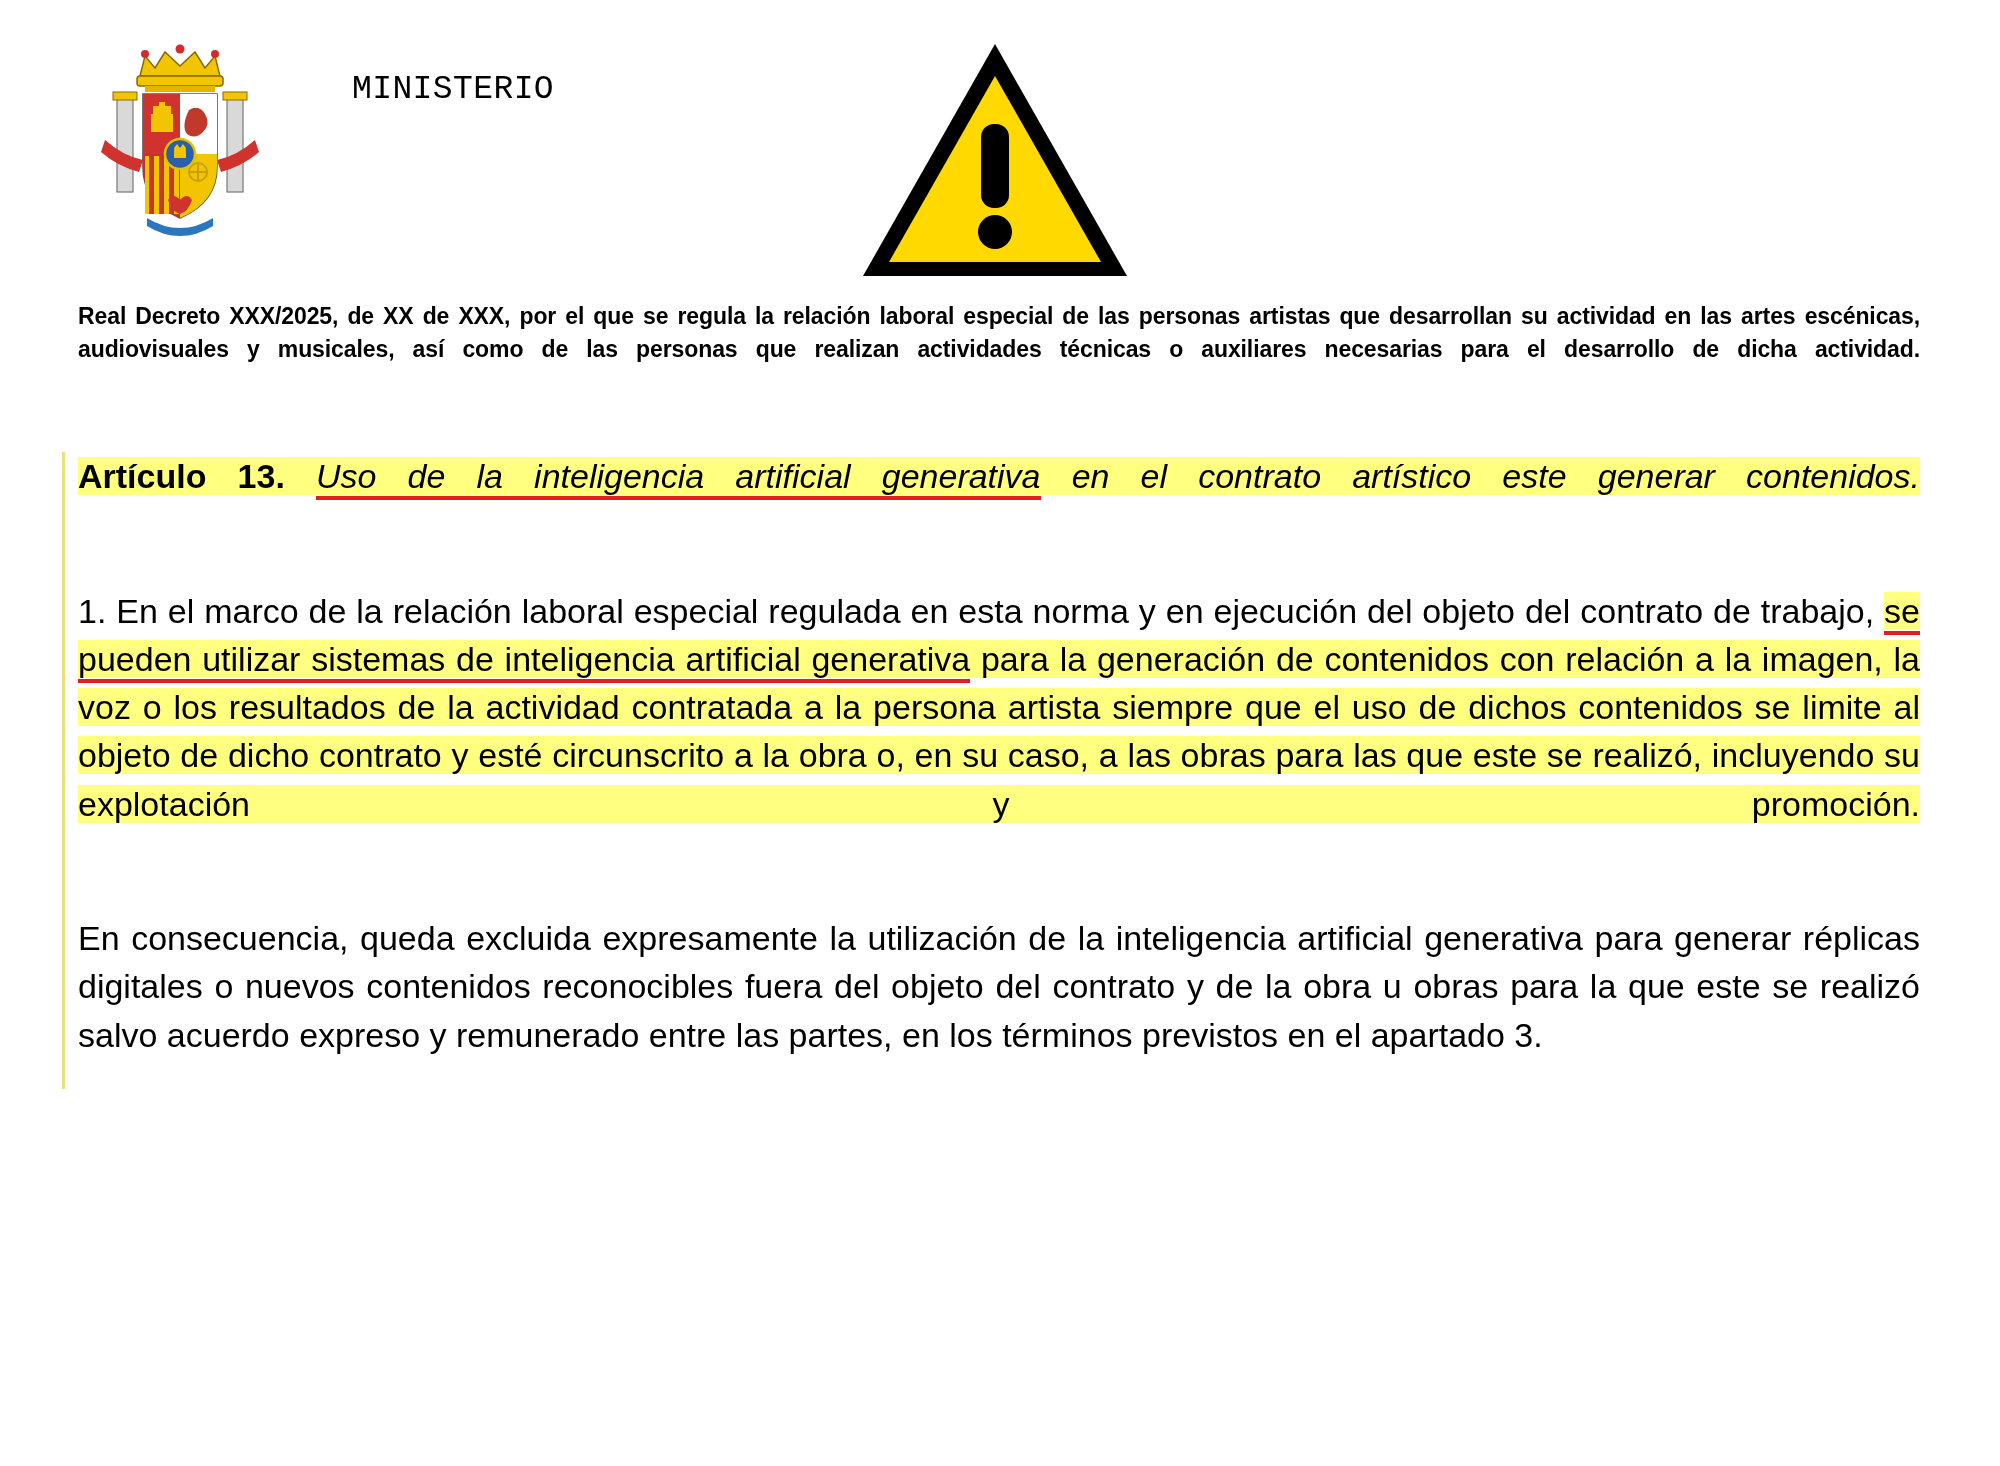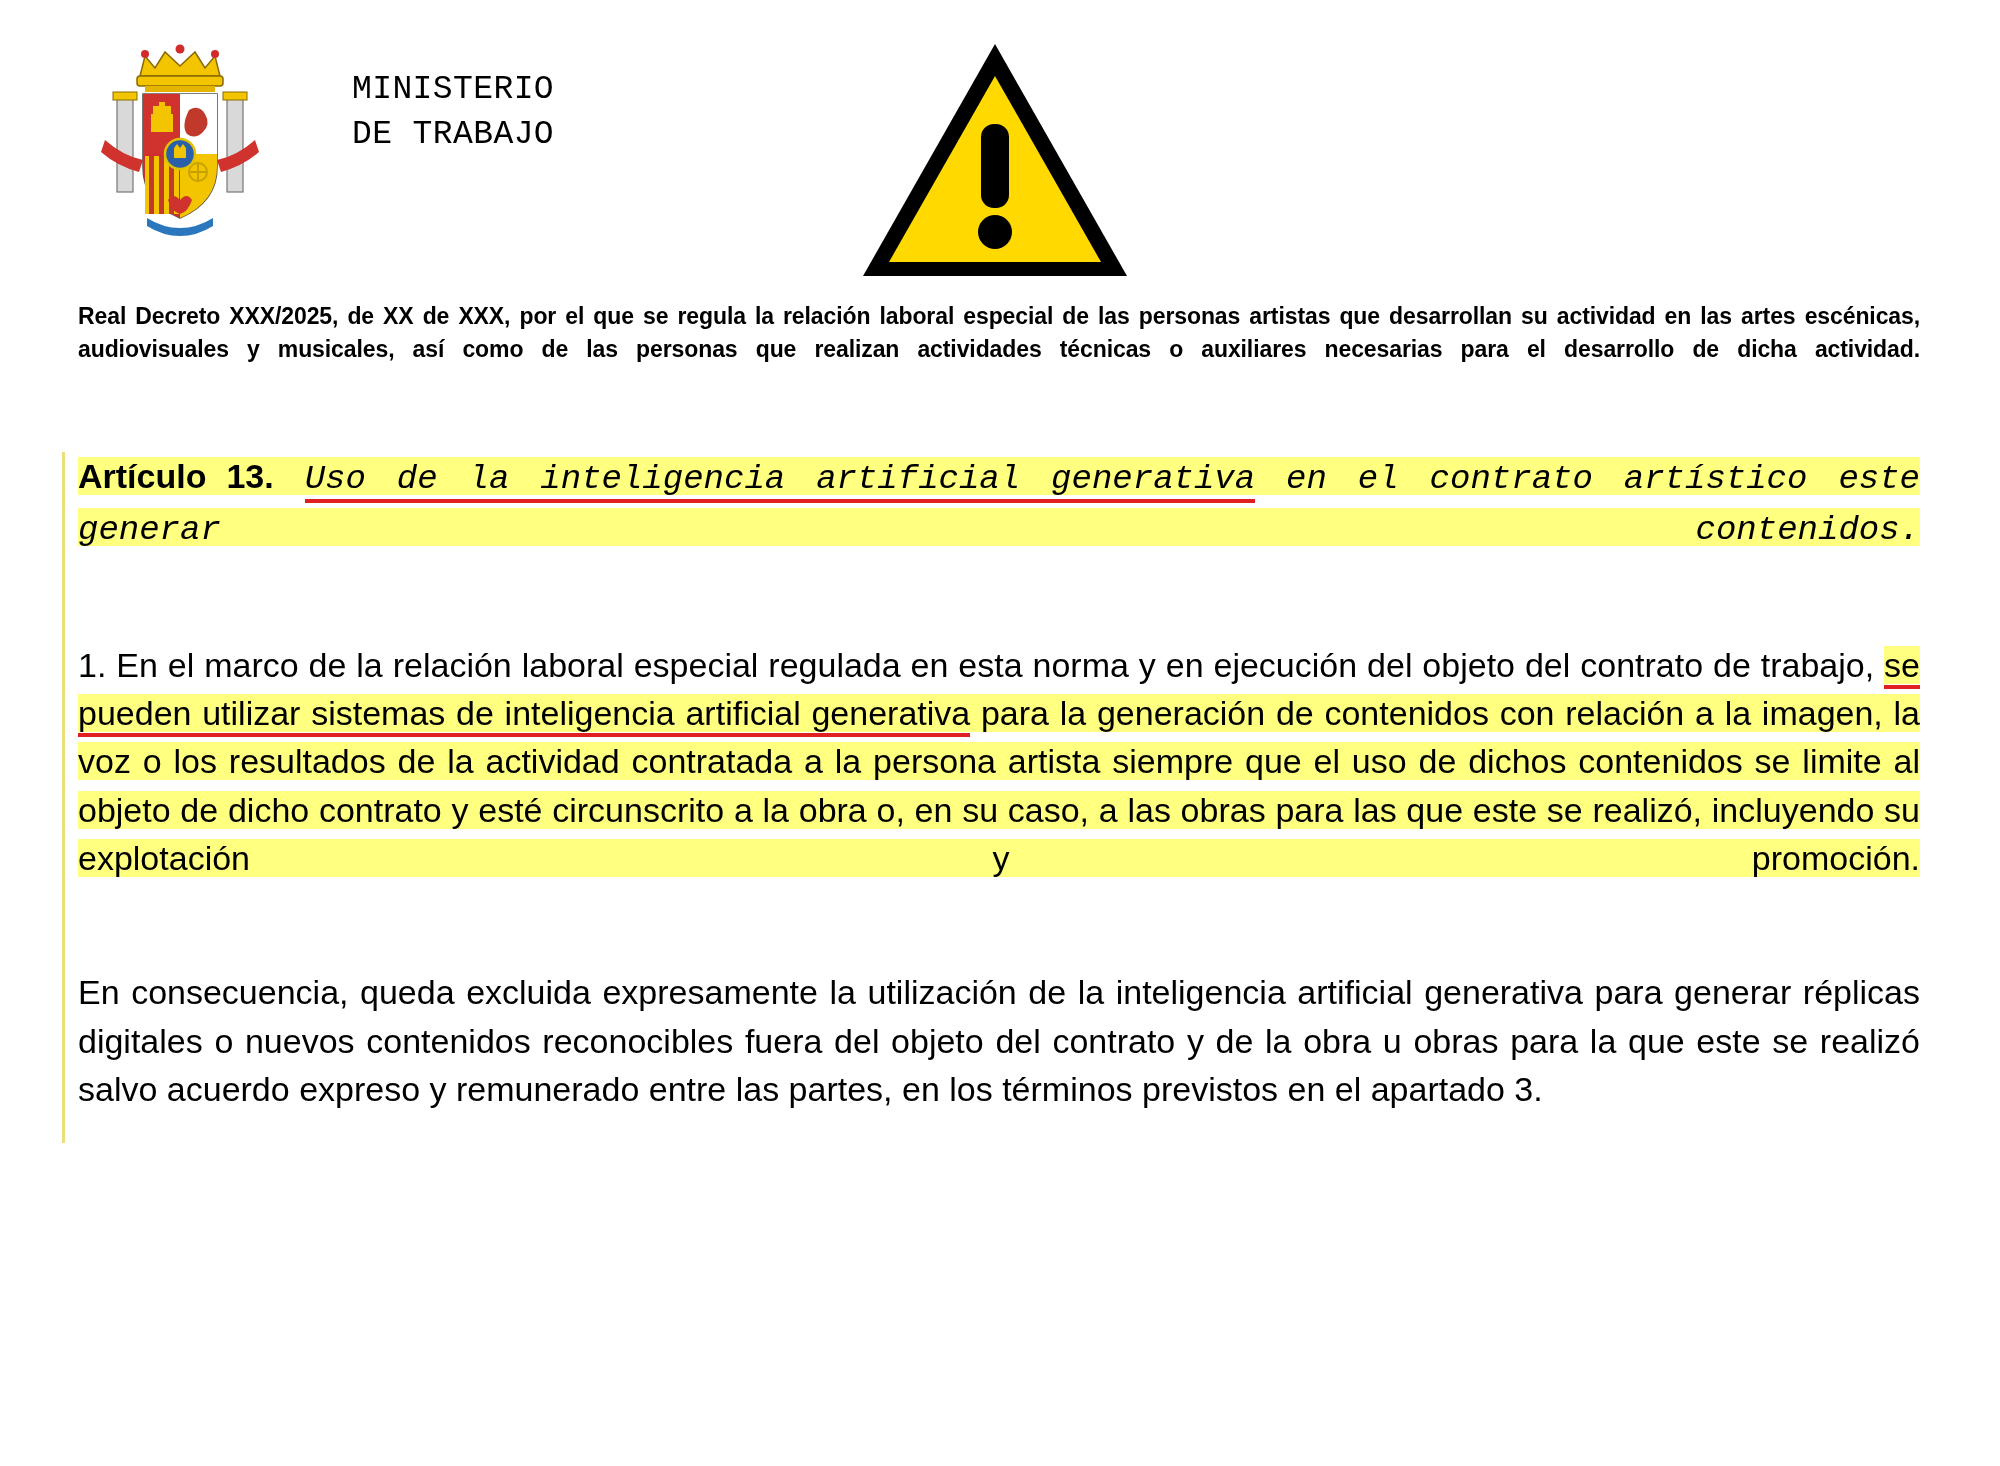--- a/index.html
+++ b/index.html
@@ -92,21 +92,21 @@
     width: 100%;
   }
   p.para.last::after { content: none; }
 
   .hl {
     background: #ffff80;
     box-decoration-break: clone;
     -webkit-box-decoration-break: clone;
   }
   .bold { font-weight: bold; }
-  .ital { font-style: italic; font-family: Liberation Mono, monospace; }
+  .ital { font-style: italic; }
 
   .underline-red {
     border-bottom: 4px solid #e02020;
     padding-bottom: 1px;
   }
 
   .art-heading {
     margin-bottom: 48px;
   }
 </style>
@@ -168,21 +168,20 @@
     </g>
 
     <path d="M62 186 q16 10 33 10 q17 0 33 -10 l0 8 q-16 10 -33 10 q-17 0 -33 -10 Z" fill="#2b77bd"></path>
 
     <circle cx="95" cy="122" r="15" fill="#2b5faa" stroke="#e0c200" stroke-width="2.5"></circle>
     <path d="M89 116 l3 -4 l3 4 l3 -4 l3 4 v10 h-12 Z" fill="#f2c500"></path>
   </svg>
 
   <div class="ministry-name">
     <div>MINISTERIO</div>
-    <div>DE TRABAJO</div>
   </div>
 
   <svg class="warning-icon" viewBox="0 0 280 260">
     <path d="M140 14 L272 246 H8 Z" fill="#000000"></path>
     <path d="M140 46 L246 232 H34 Z" fill="#FFD900"></path>
     <rect x="126" y="94" width="28" height="84" rx="13" fill="#000000"></rect>
     <circle cx="140" cy="202" r="17" fill="#000000"></circle>
   </svg>
 </div>
 

